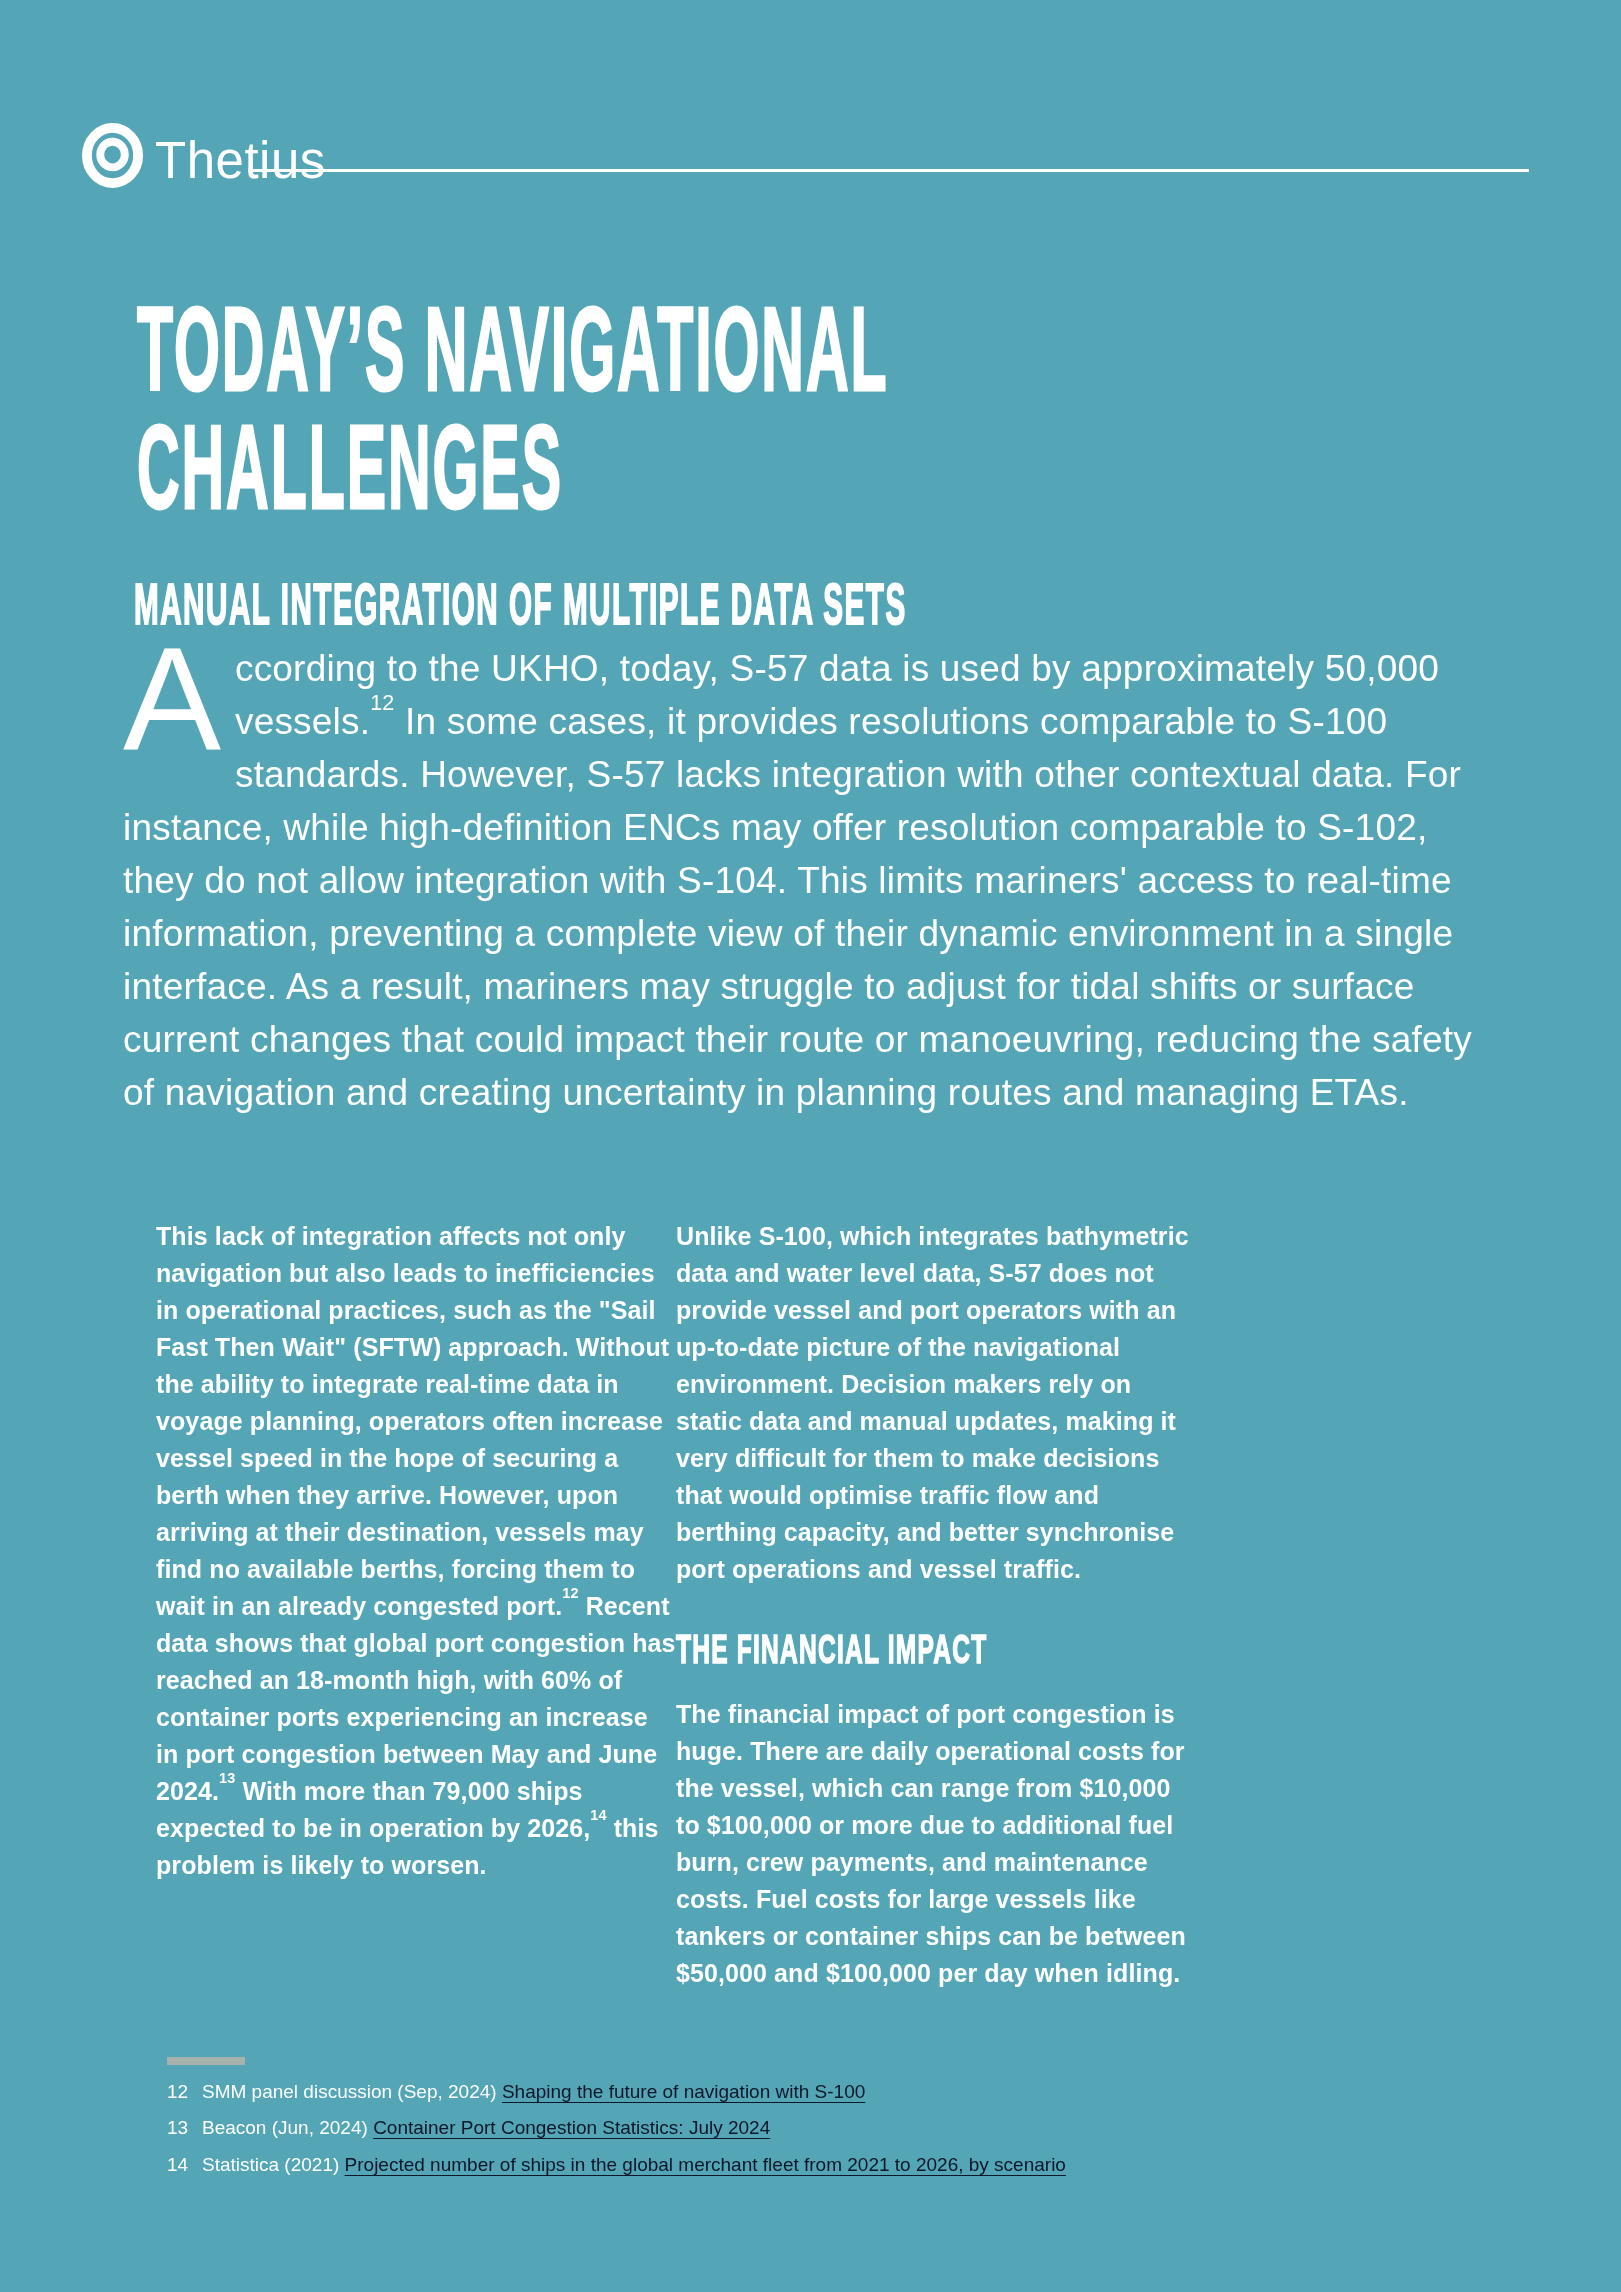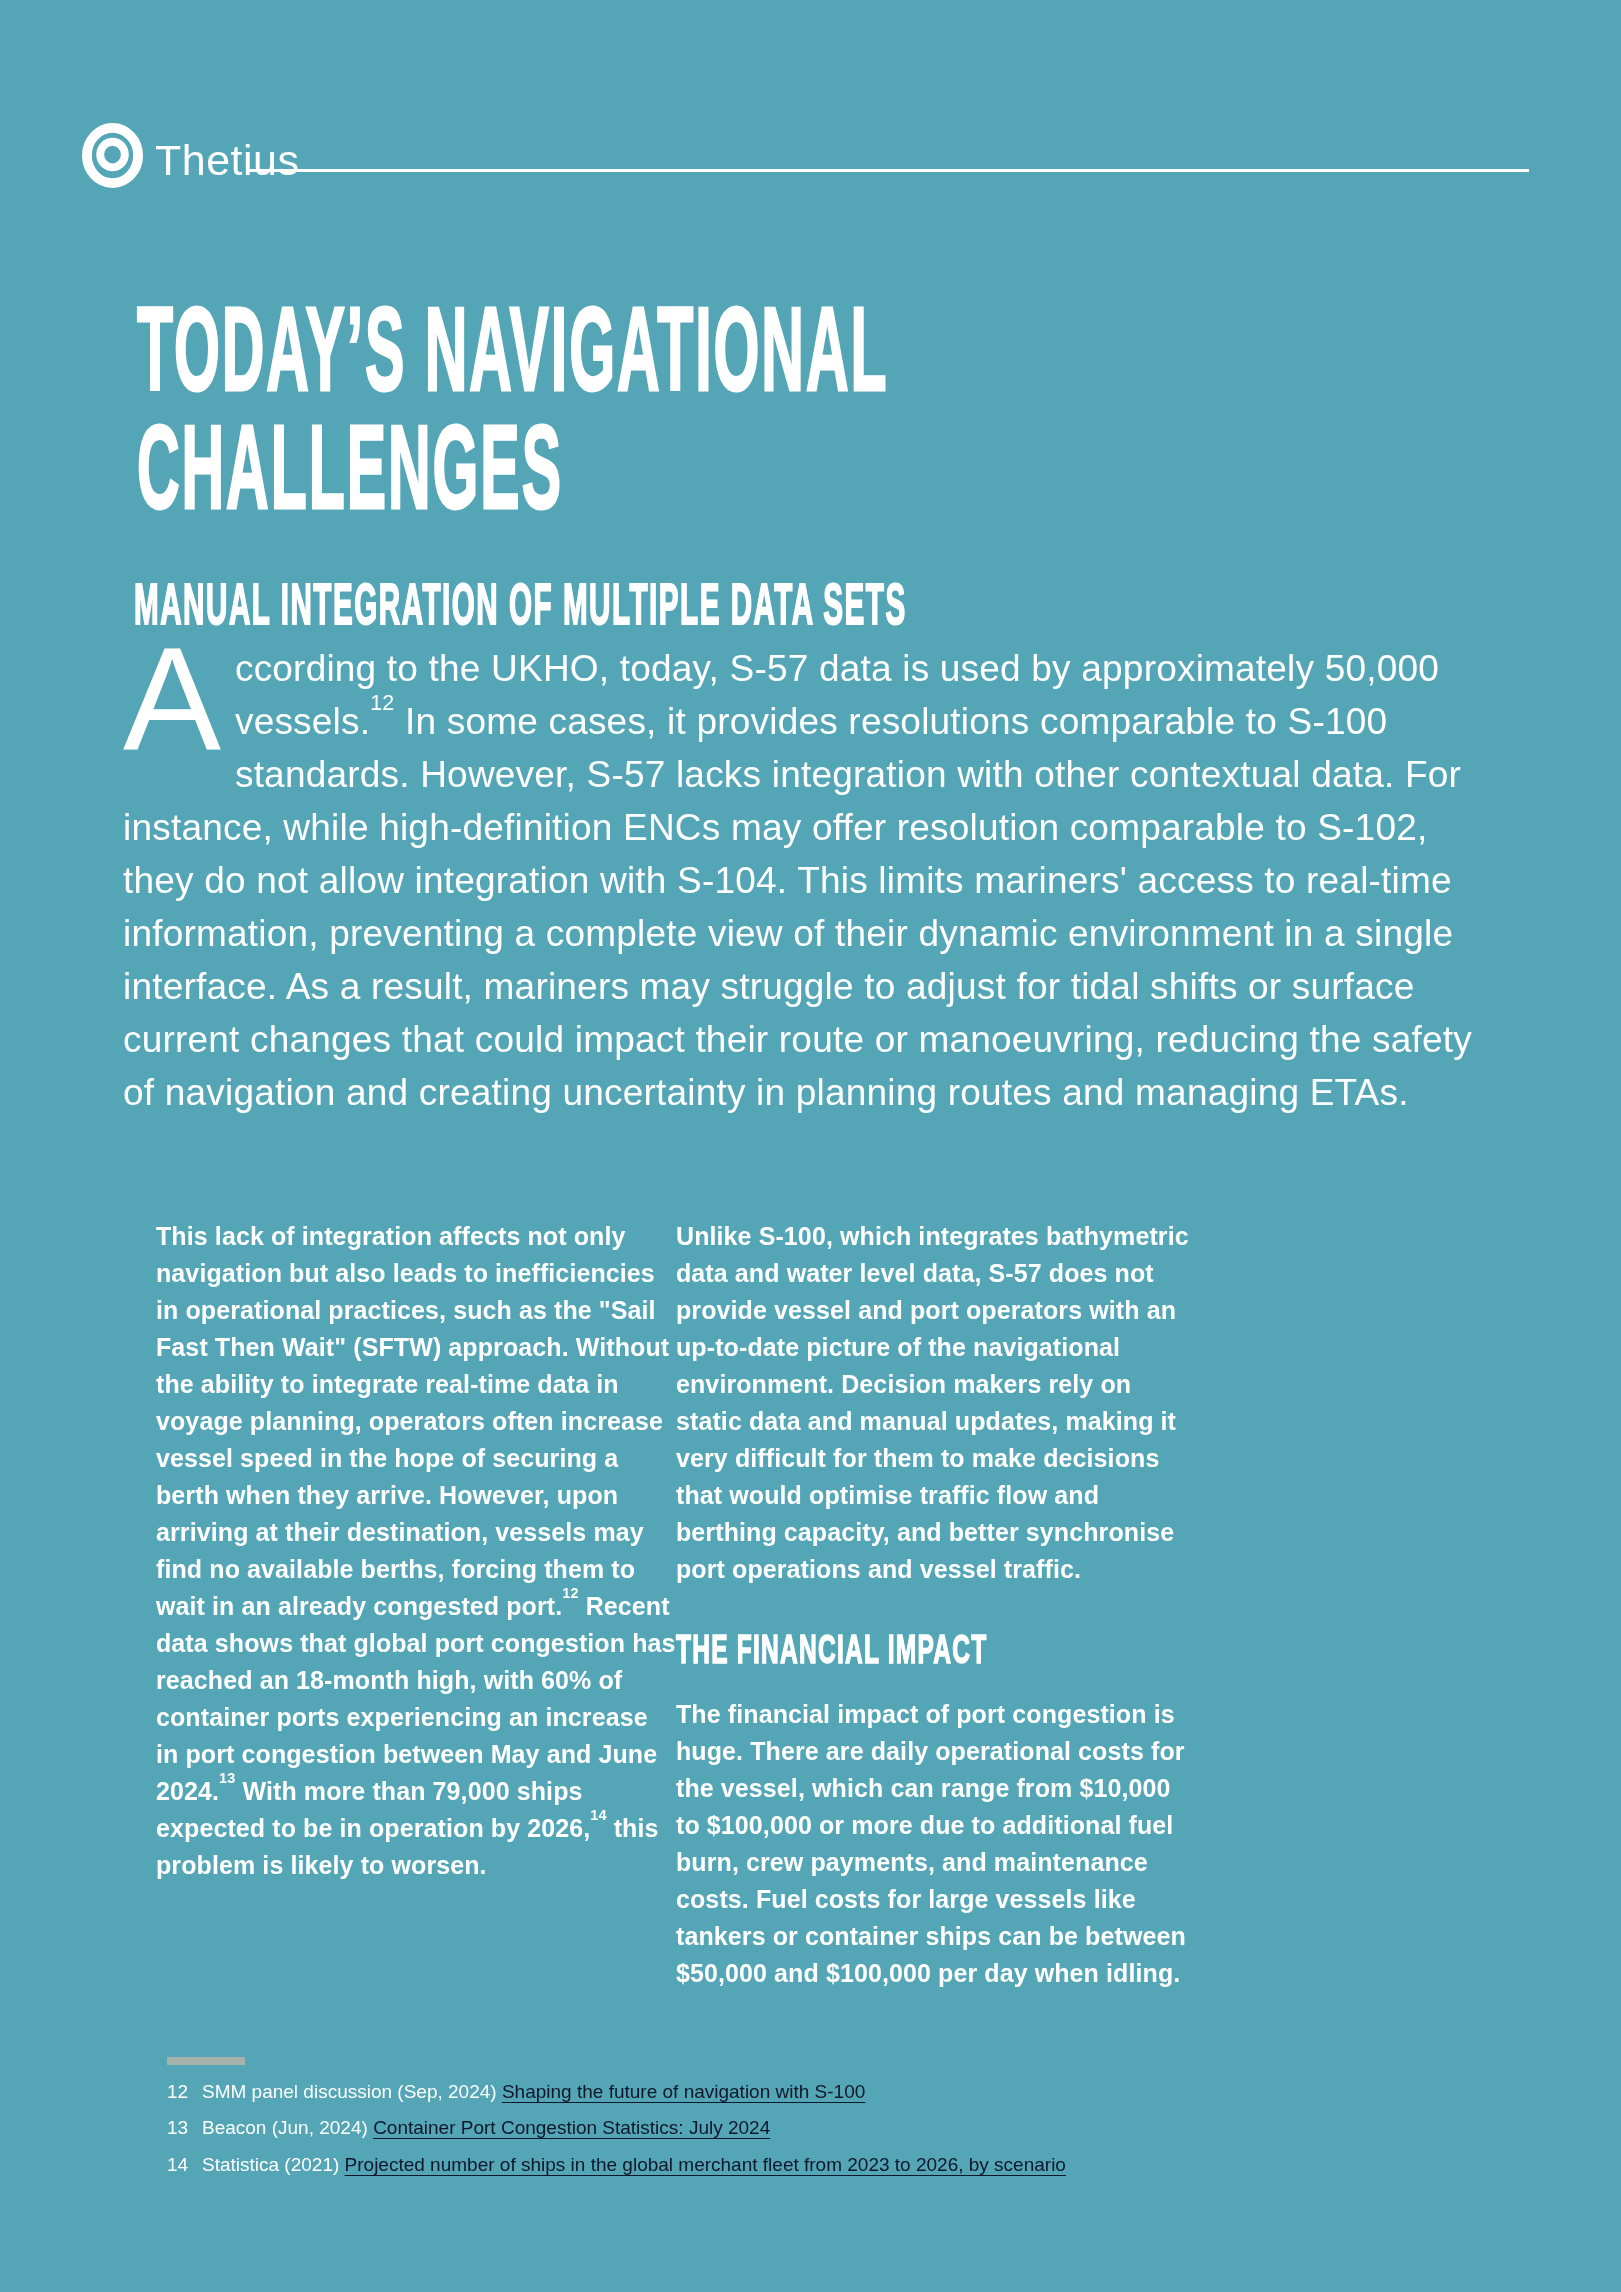--- a/index.html
+++ b/index.html
@@ -6,21 +6,21 @@
   .page{
     position:relative;
     width:1621px;height:2293px;
     background:#54a6b6;
     overflow:hidden;
     font-family:"Liberation Sans","DejaVu Sans",sans-serif;
     color:#ffffff;
   }
   
   .logo-icon{position:absolute;left:82px;top:123px;width:63px;height:65px;}
-  .brand{position:absolute;left:155px;top:137px;font-size:43px;line-height:47px;font-weight:400;letter-spacing:0.5px;}
+  .brand{position:absolute;left:155px;top:137px;font-size:51px;line-height:47px;font-weight:400;letter-spacing:0.5px;}
   .header-rule{position:absolute;left:248px;top:169px;width:1281px;height:2.9px;background:#ffffff;}
   
   .h-condensed{
     font-weight:700;white-space:nowrap;
     transform-origin:left top;
     -webkit-text-stroke:2.9px #ffffff;
   }
   .title{
     position:absolute;left:137px;top:290px;
     font-size:118px;line-height:118px;letter-spacing:3.9px;
@@ -106,18 +106,18 @@
     <div class="fn-row">
       <span class="fn-num">12</span>
       <span><span>SMM panel discussion (Sep, 2024) </span><span class="fn-link">Shaping the future of navigation with S-100</span></span>
     </div>
     <div class="fn-row">
       <span class="fn-num">13</span>
       <span><span>Beacon (Jun, 2024) </span><span class="fn-link">Container Port Congestion Statistics: July 2024</span></span>
     </div>
     <div class="fn-row">
       <span class="fn-num">14</span>
-      <span><span>Statistica (2021) </span><span class="fn-link">Projected number of ships in the global merchant fleet from 2023 to 2026, by scenario</span></span>
+      <span><span>Statistica (2021) </span><span class="fn-link">Projected number of ships in the global merchant fleet from 2021 to 2026, by scenario</span></span>
     </div>
   </div>
 
 </div>
 
 
 </body></html>

